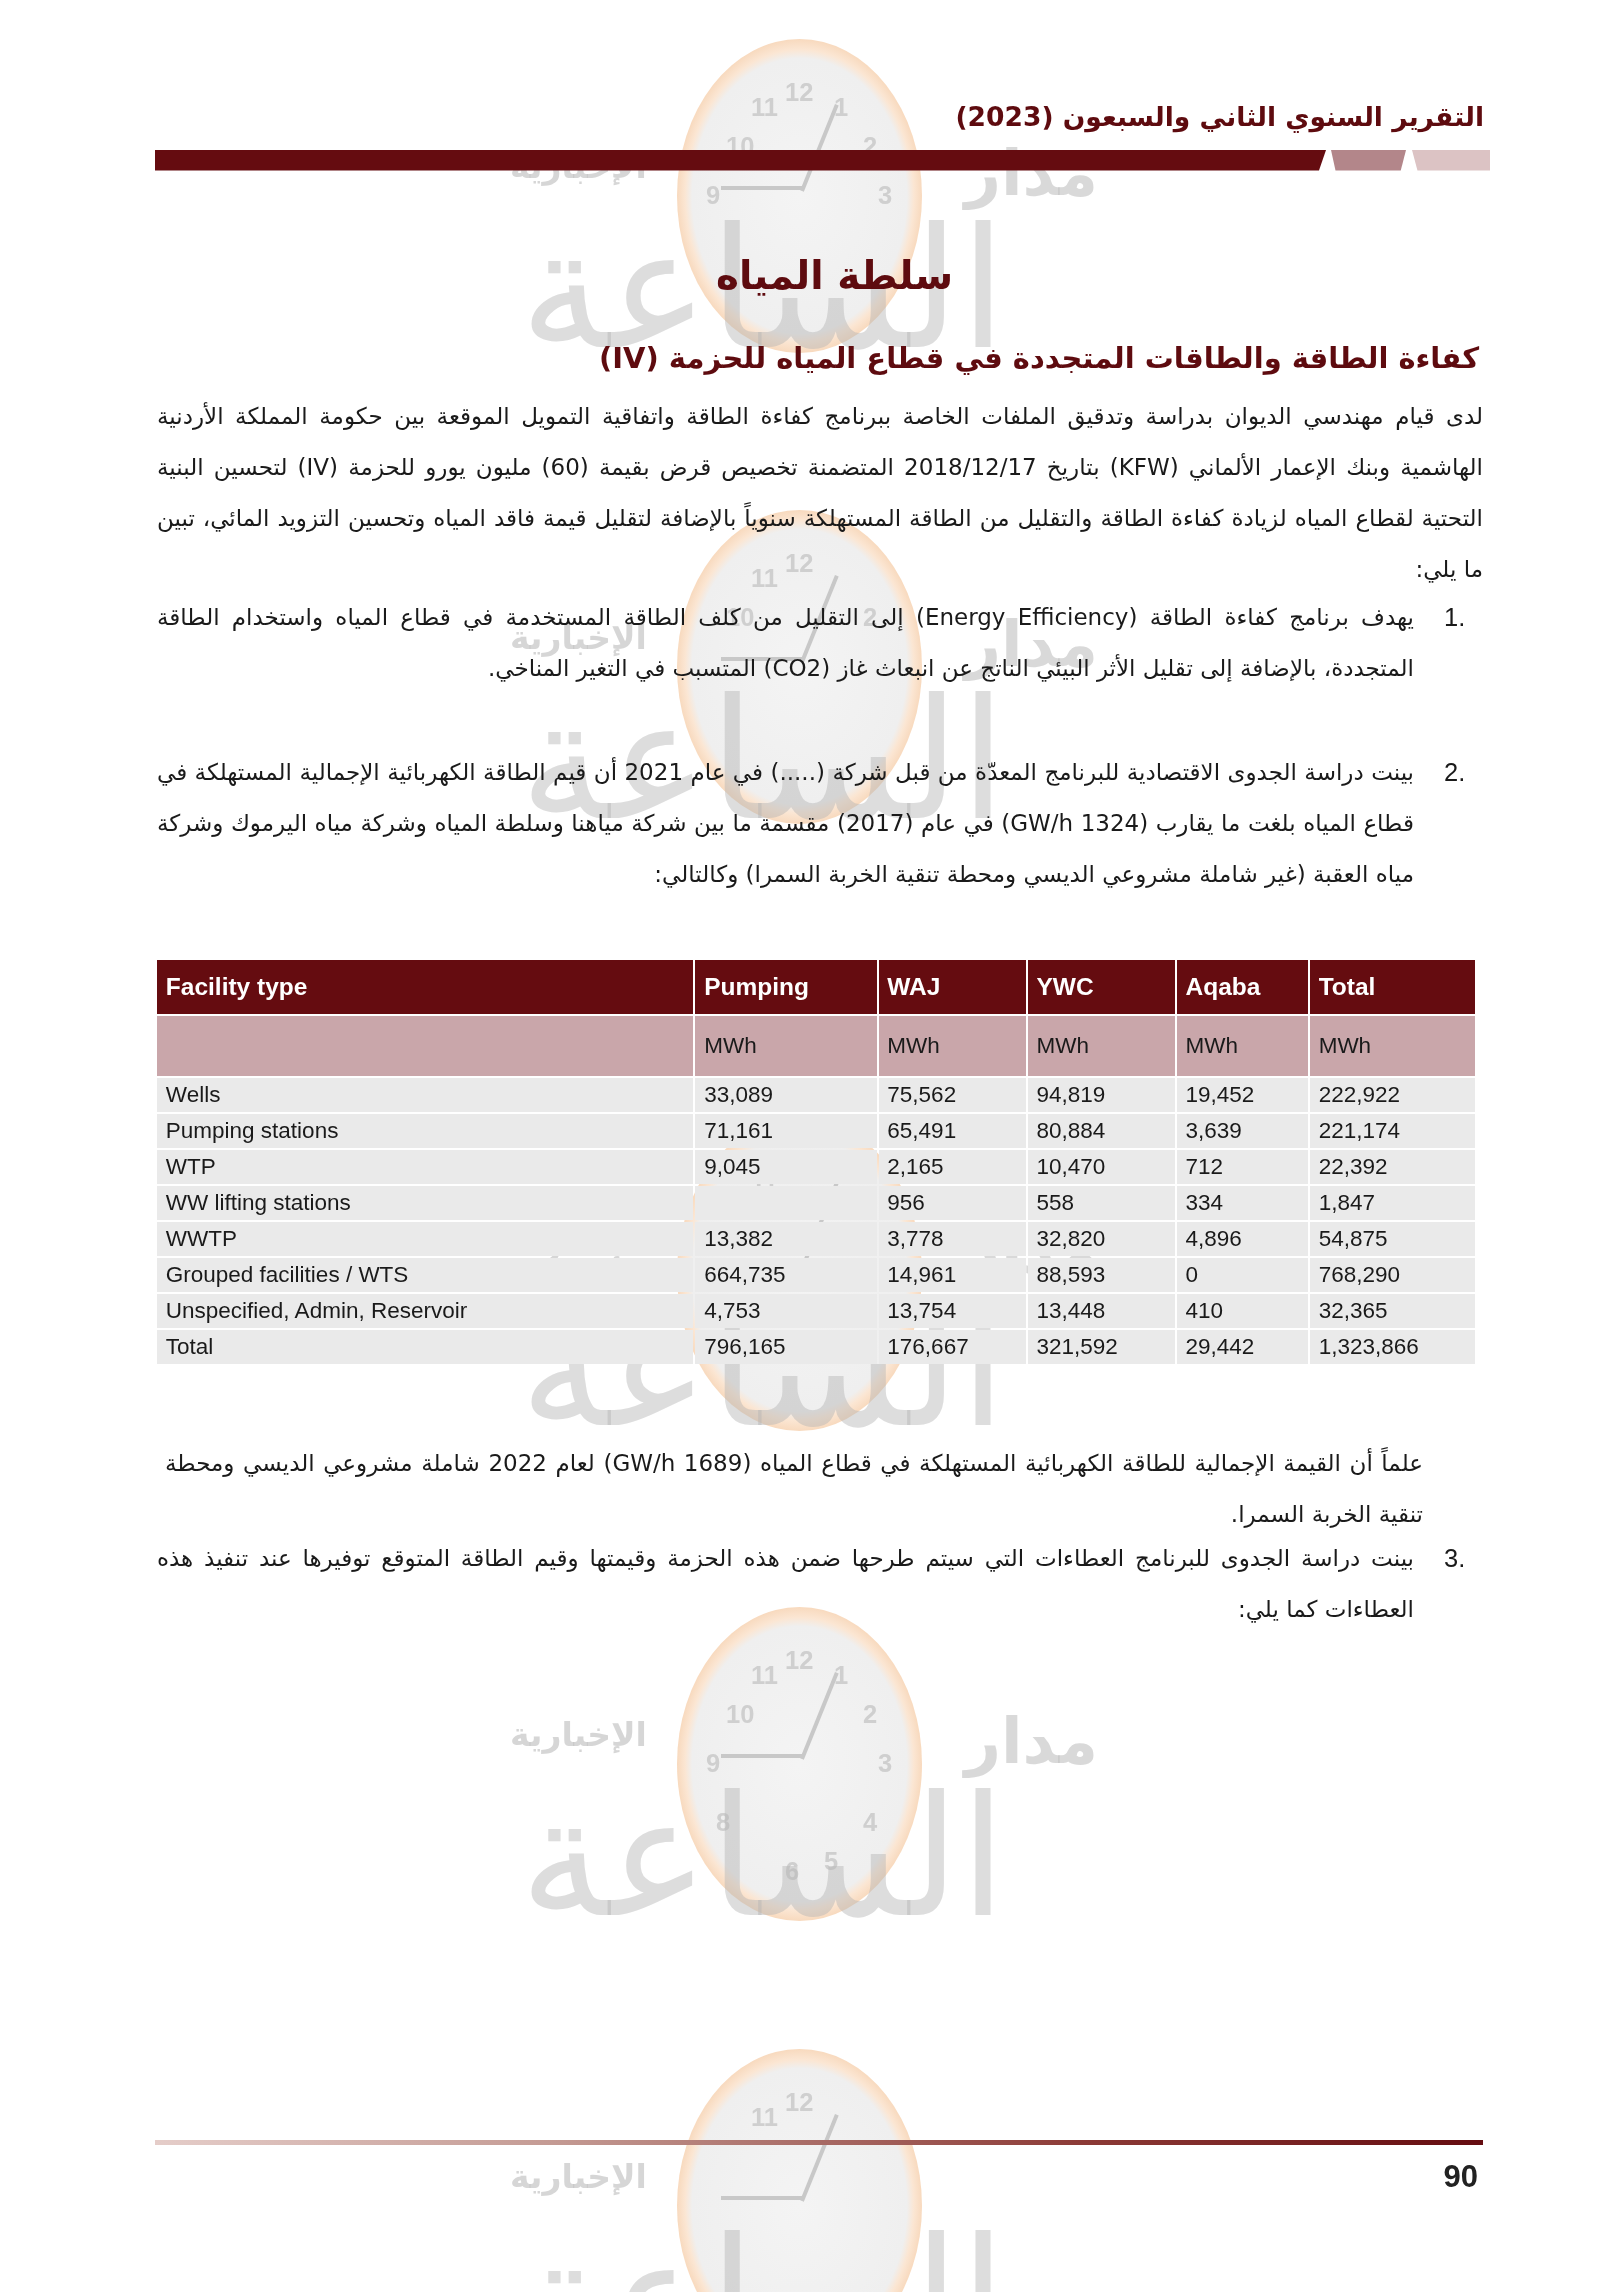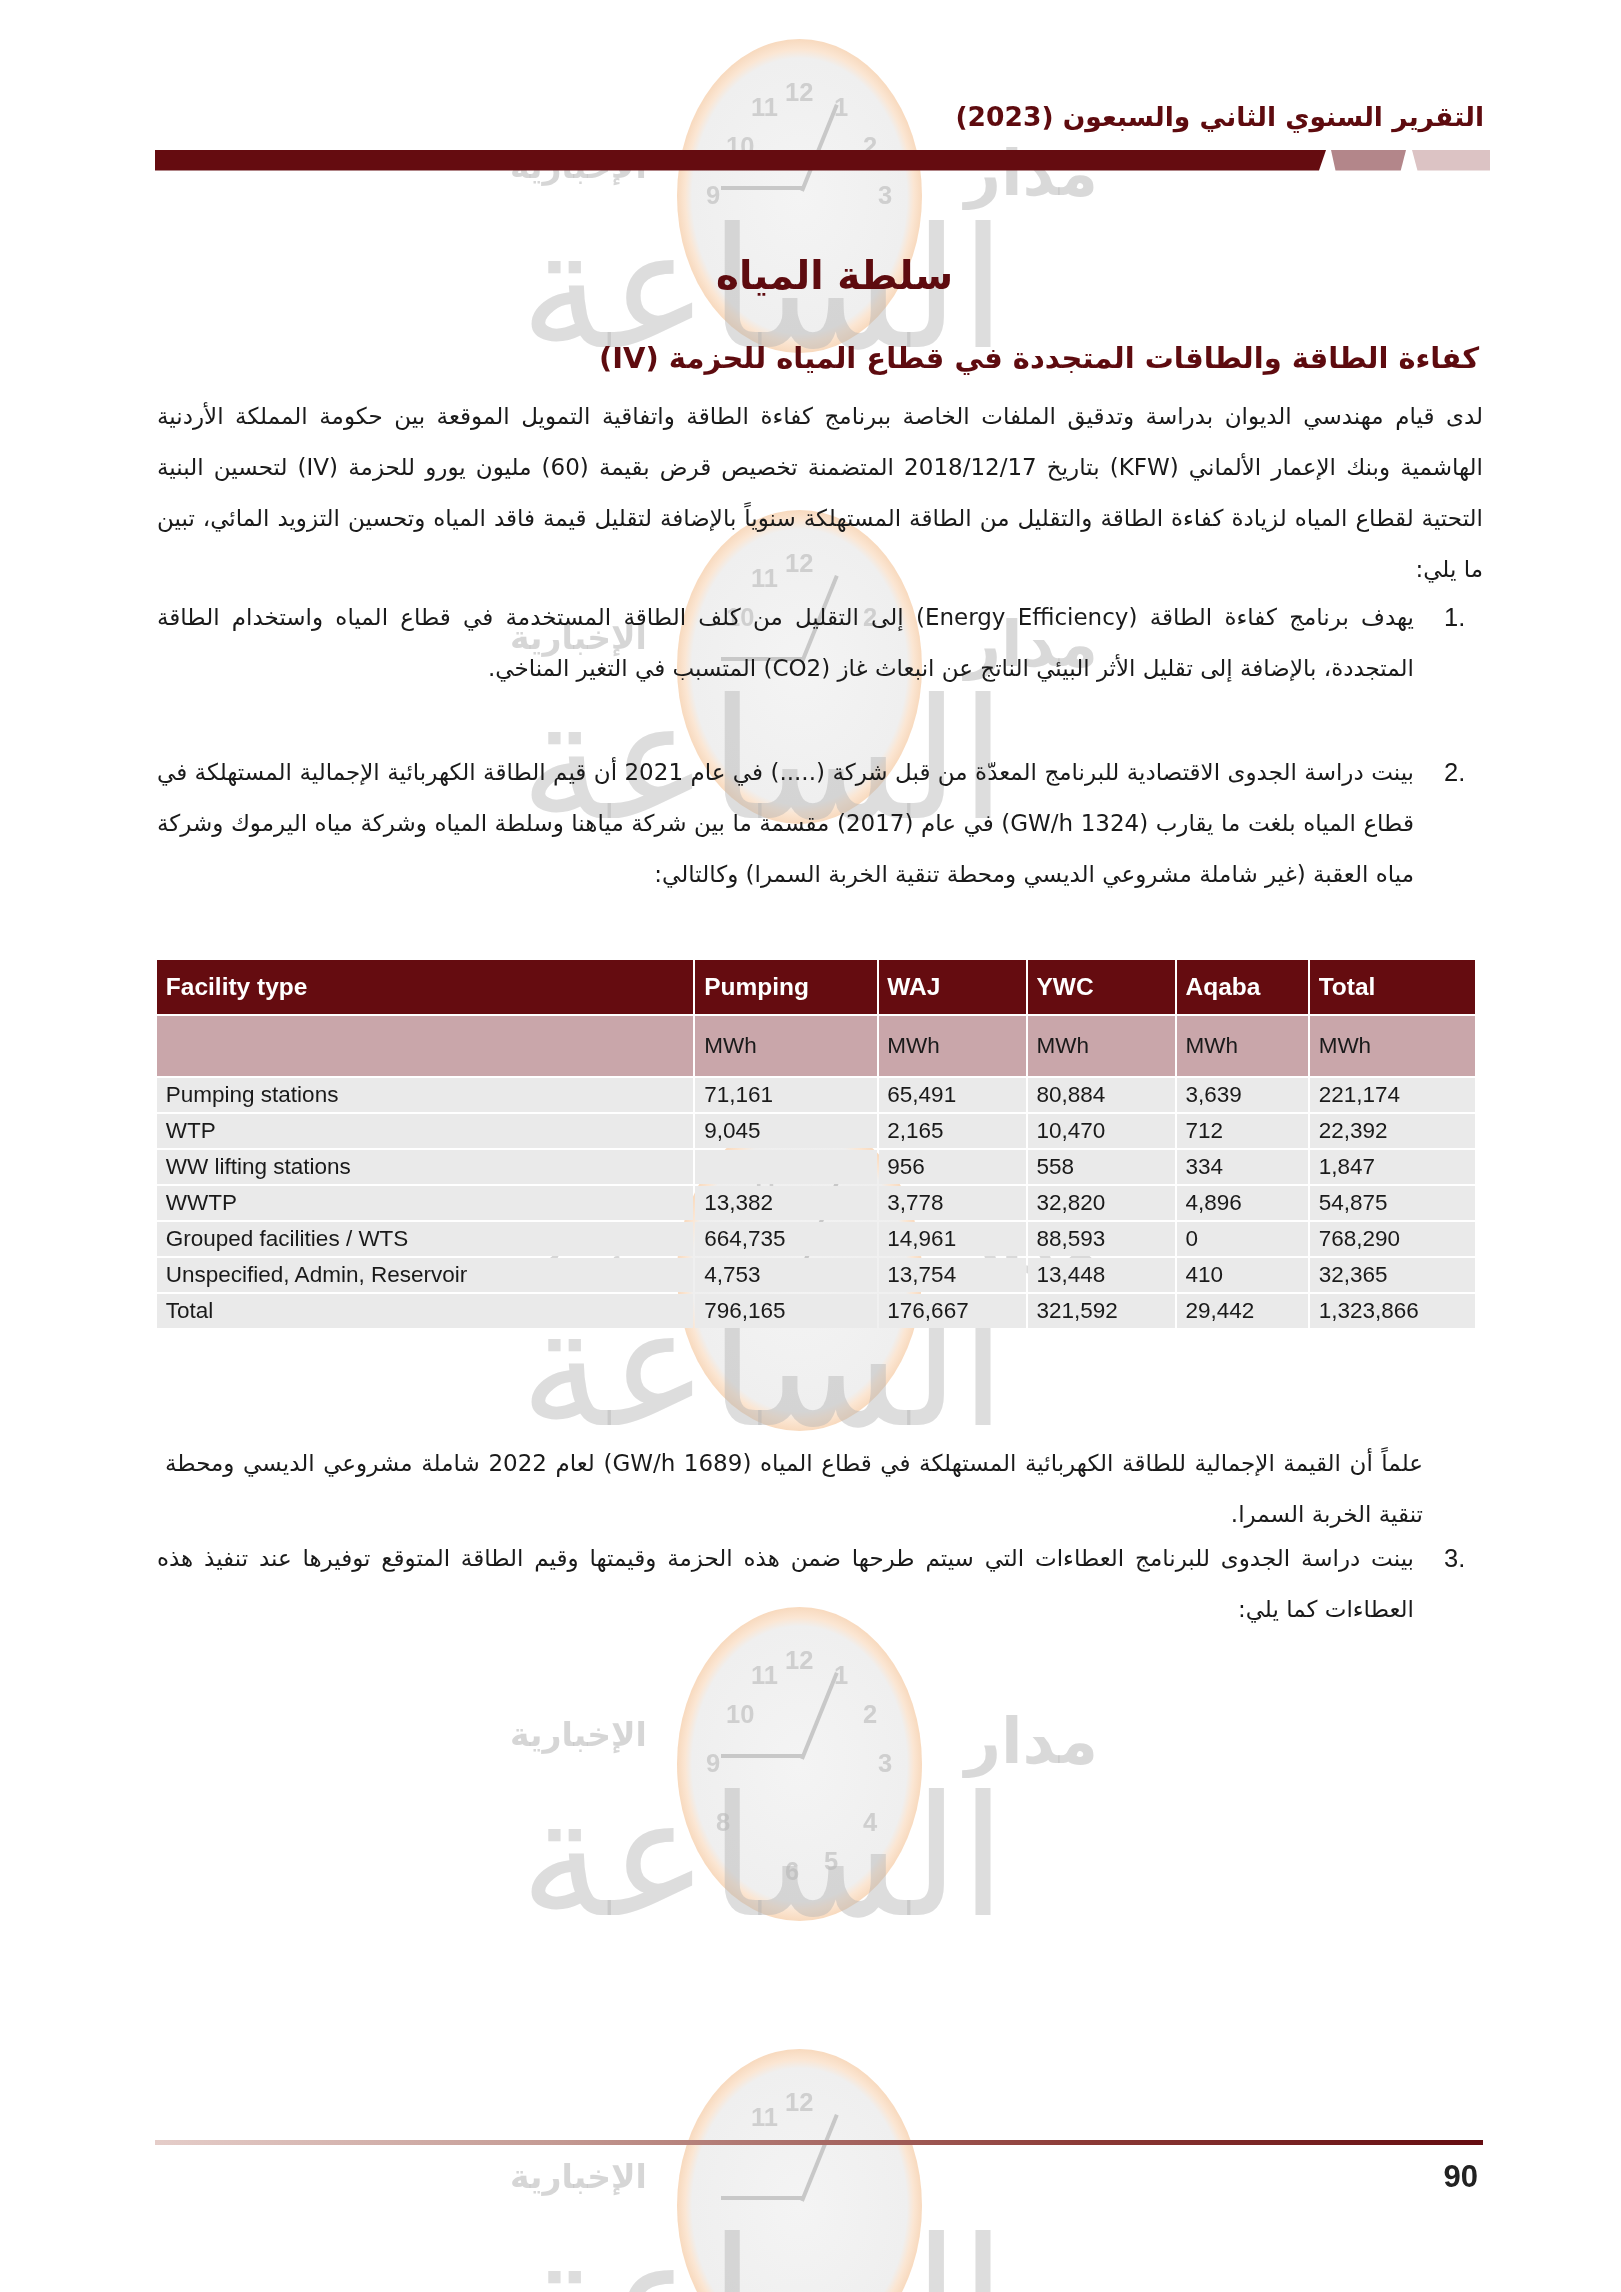--- a/index.html
+++ b/index.html
@@ -239,20 +239,28 @@
   <tbody>
     <tr class="units">
       <td></td>
       <td>MWh</td>
       <td>MWh</td>
       <td>MWh</td>
       <td>MWh</td>
       <td>MWh</td>
     </tr>
     <tr class="row">
+      <td>Wells</td>
+      <td>33,089</td>
+      <td>75,562</td>
+      <td>94,819</td>
+      <td>19,452</td>
+      <td>222,922</td>
+    </tr>
+    <tr class="row">
       <td>Pumping stations</td>
       <td>71,161</td>
       <td>65,491</td>
       <td>80,884</td>
       <td>3,639</td>
       <td>221,174</td>
     </tr>
     <tr class="row">
       <td>WTP</td>
       <td>9,045</td>

